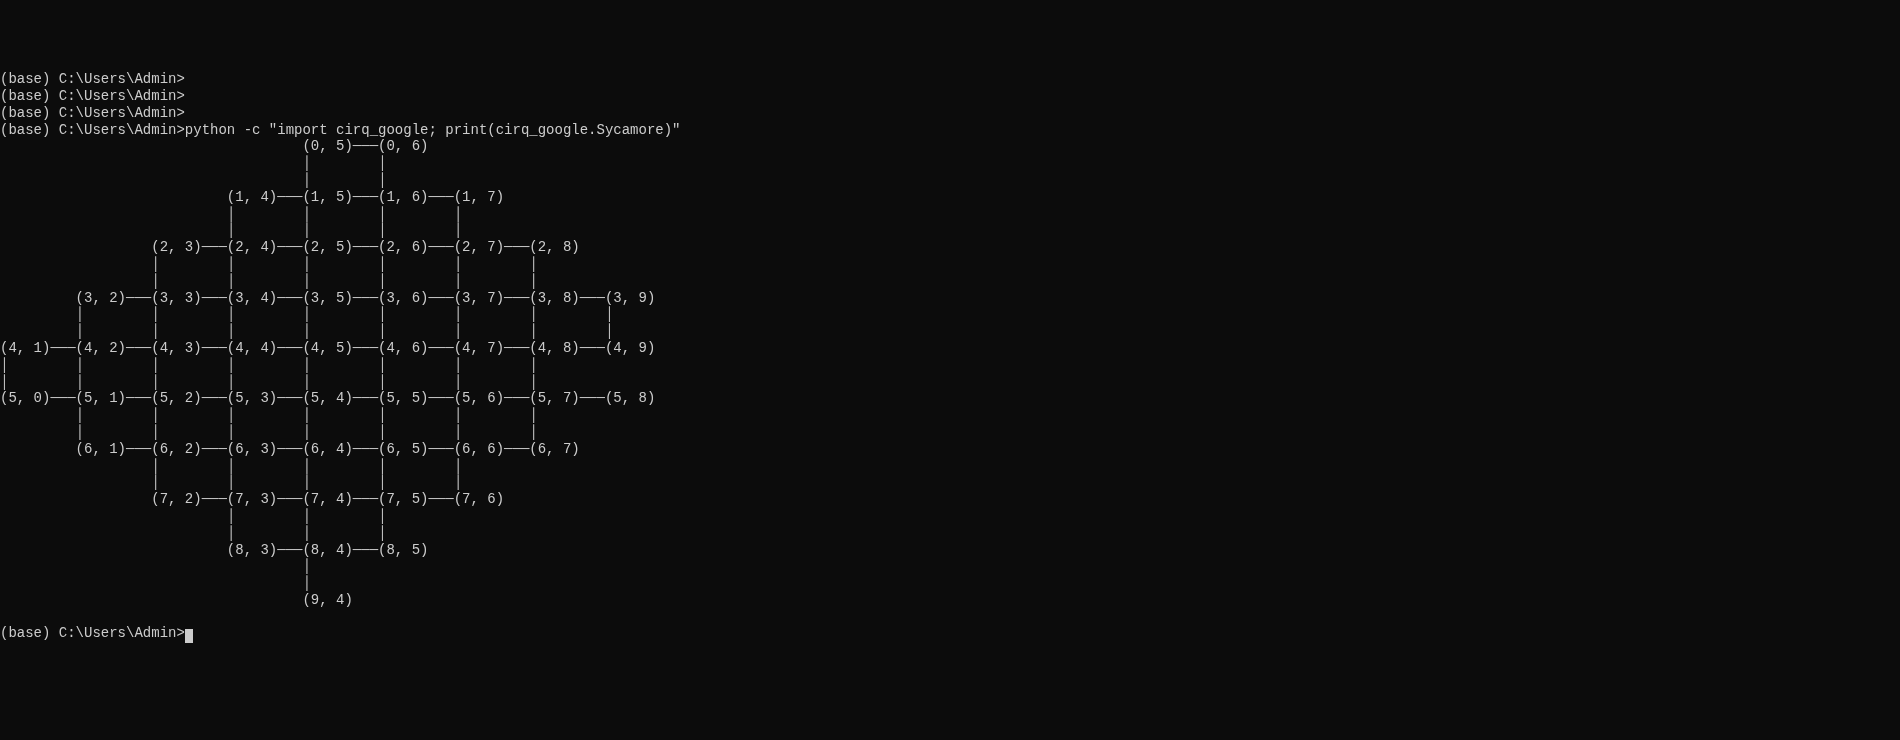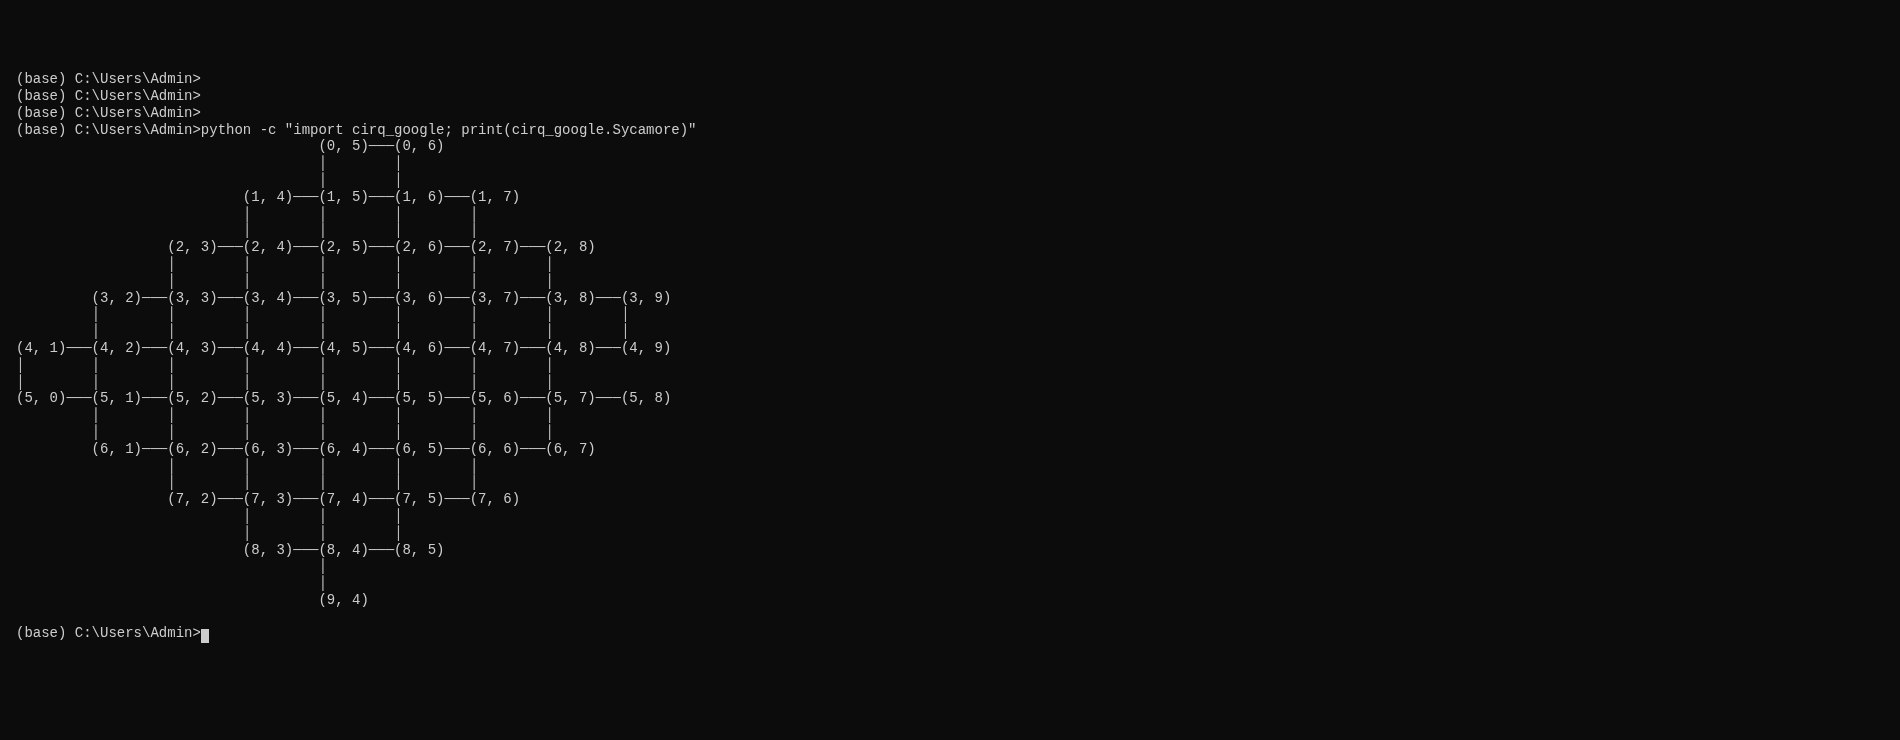--- a/index.html
+++ b/index.html
@@ -14,21 +14,20 @@
       font-size: 14px;
       line-height: 1.2;
       padding: 4px 0;
       white-space: pre;
       width: 1900px;
       height: 740px;
       overflow: hidden;
     }
     .terminal-line {
       white-space: pre;
-      padding-left: 16px;
     }
     .cursor {
       display: inline-block;
       width: 8px;
       height: 14px;
       background-color: #cccccc;
       vertical-align: text-bottom;
       position: relative;
       top: 2px;
     }

